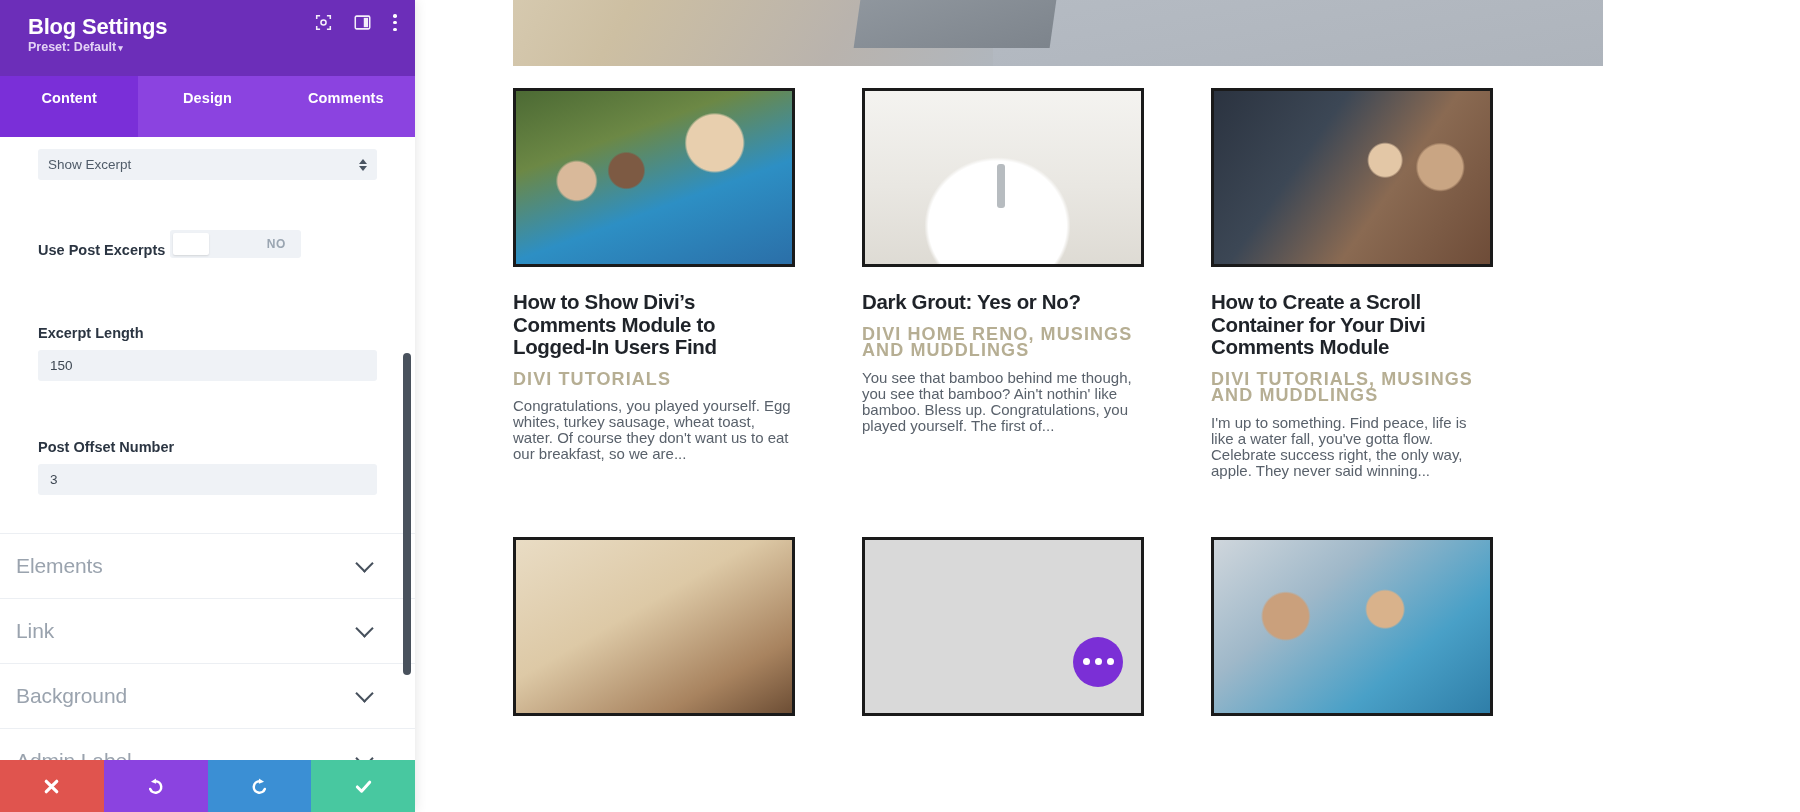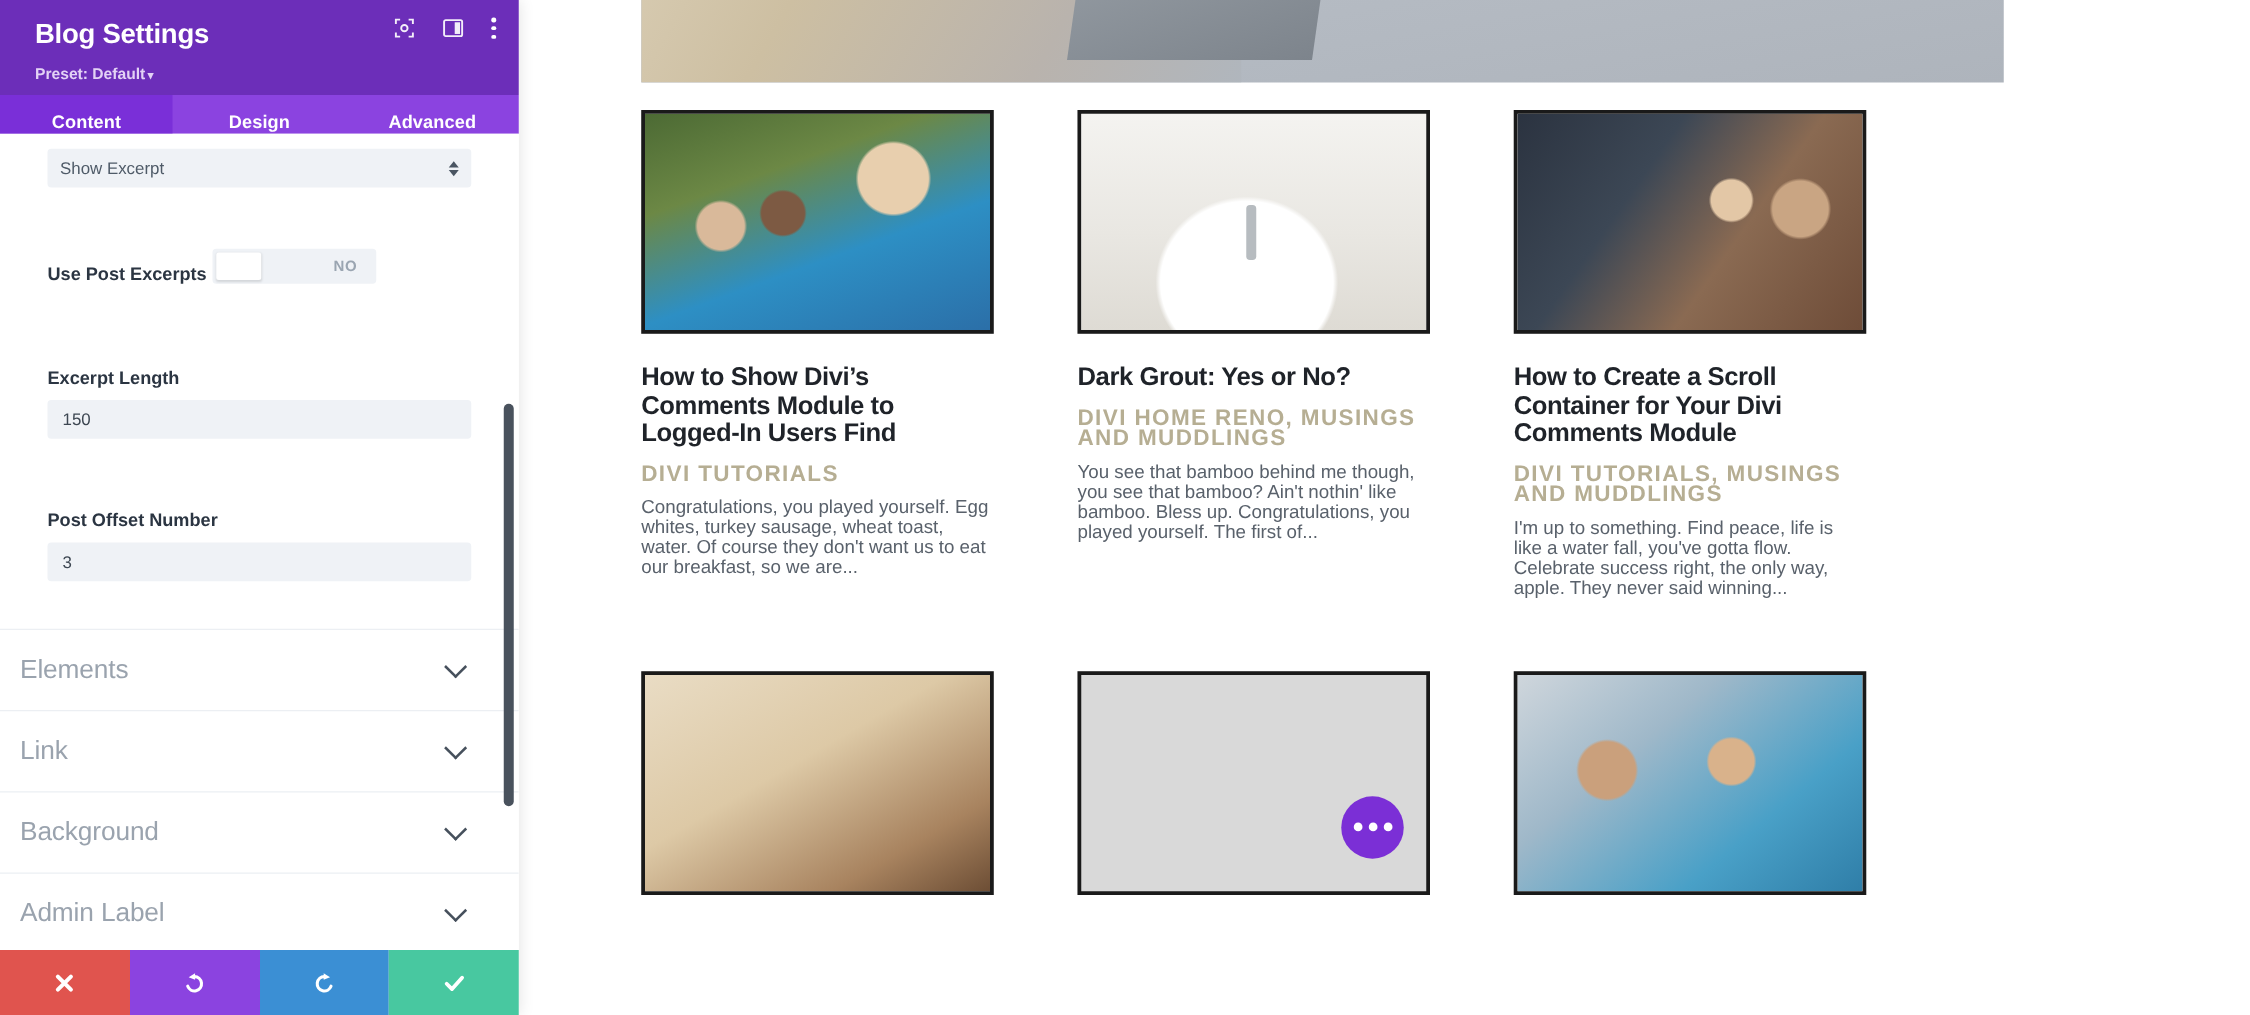--- a/index.html
+++ b/index.html
@@ -26,41 +26,41 @@
     position: relative;
     flex: 0 0 auto;
     height: 76px;
   }
   .panel-title {
     color: #fff; font-size: 22px; font-weight: bold;
     letter-spacing: -0.2px; line-height: 26px;
   }
   .panel-preset {
     color: #e3d2f5; font-size: 12.5px; font-weight: bold;
-    margin-top: 12px;
+    margin-top: 0;
   }
   .caret-down { font-size: 9px; margin-left: 2px; }
   .header-icons {
     position: absolute; right: 18px; top: 14px;
     display: flex; align-items: center; gap: 22px;
   }
   .hicon { width: 17px; height: 17px; opacity: .92; cursor: pointer; }
   .dots-v {
     width: 4px; height: 17px; display: flex; flex-direction: column;
     justify-content: space-between; align-items: center; cursor: pointer;
   }
   .dots-v i { width: 3.5px; height: 3.5px; border-radius: 50%; background: #fff; display: block; }
 
   .panel-tabs {
     display: flex; background: #8b43e0; flex: 0 0 auto;
   }
   .panel-tab {
     flex: 1 1 0; text-align: center;
     color: #fff; font-size: 14.5px; font-weight: bold;
-    padding: 14px 0 1px; cursor: pointer;
+    padding: 14px 0 31px; cursor: pointer;
     letter-spacing: .1px;
   }
   .panel-tab.active { background: #7a2fd8; }
 
   .panel-body {
     flex: 1 1 auto; position: relative; overflow: hidden;
     background: #fff;
   }
   .panel-scroll { padding: 0 0 10px 0; }
 
@@ -324,21 +324,21 @@
             <i></i>
             <i></i>
             <i></i>
           </span>
       </div>
     </div>
 
     <div class="panel-tabs">
       <div class="panel-tab active">Content</div>
       <div class="panel-tab">Design</div>
-      <div class="panel-tab">Advanced</div>
+      <div class="panel-tab">Comments</div>
     </div>
 
     <div class="panel-body">
       <div class="panel-scroll">
 
         <div class="field-group" style="padding-top:12px">
           <div class="select-box">
             <span class="sel-text">Show Excerpt</span>
             <span class="select-arrows">
                 <i class="up"></i>

